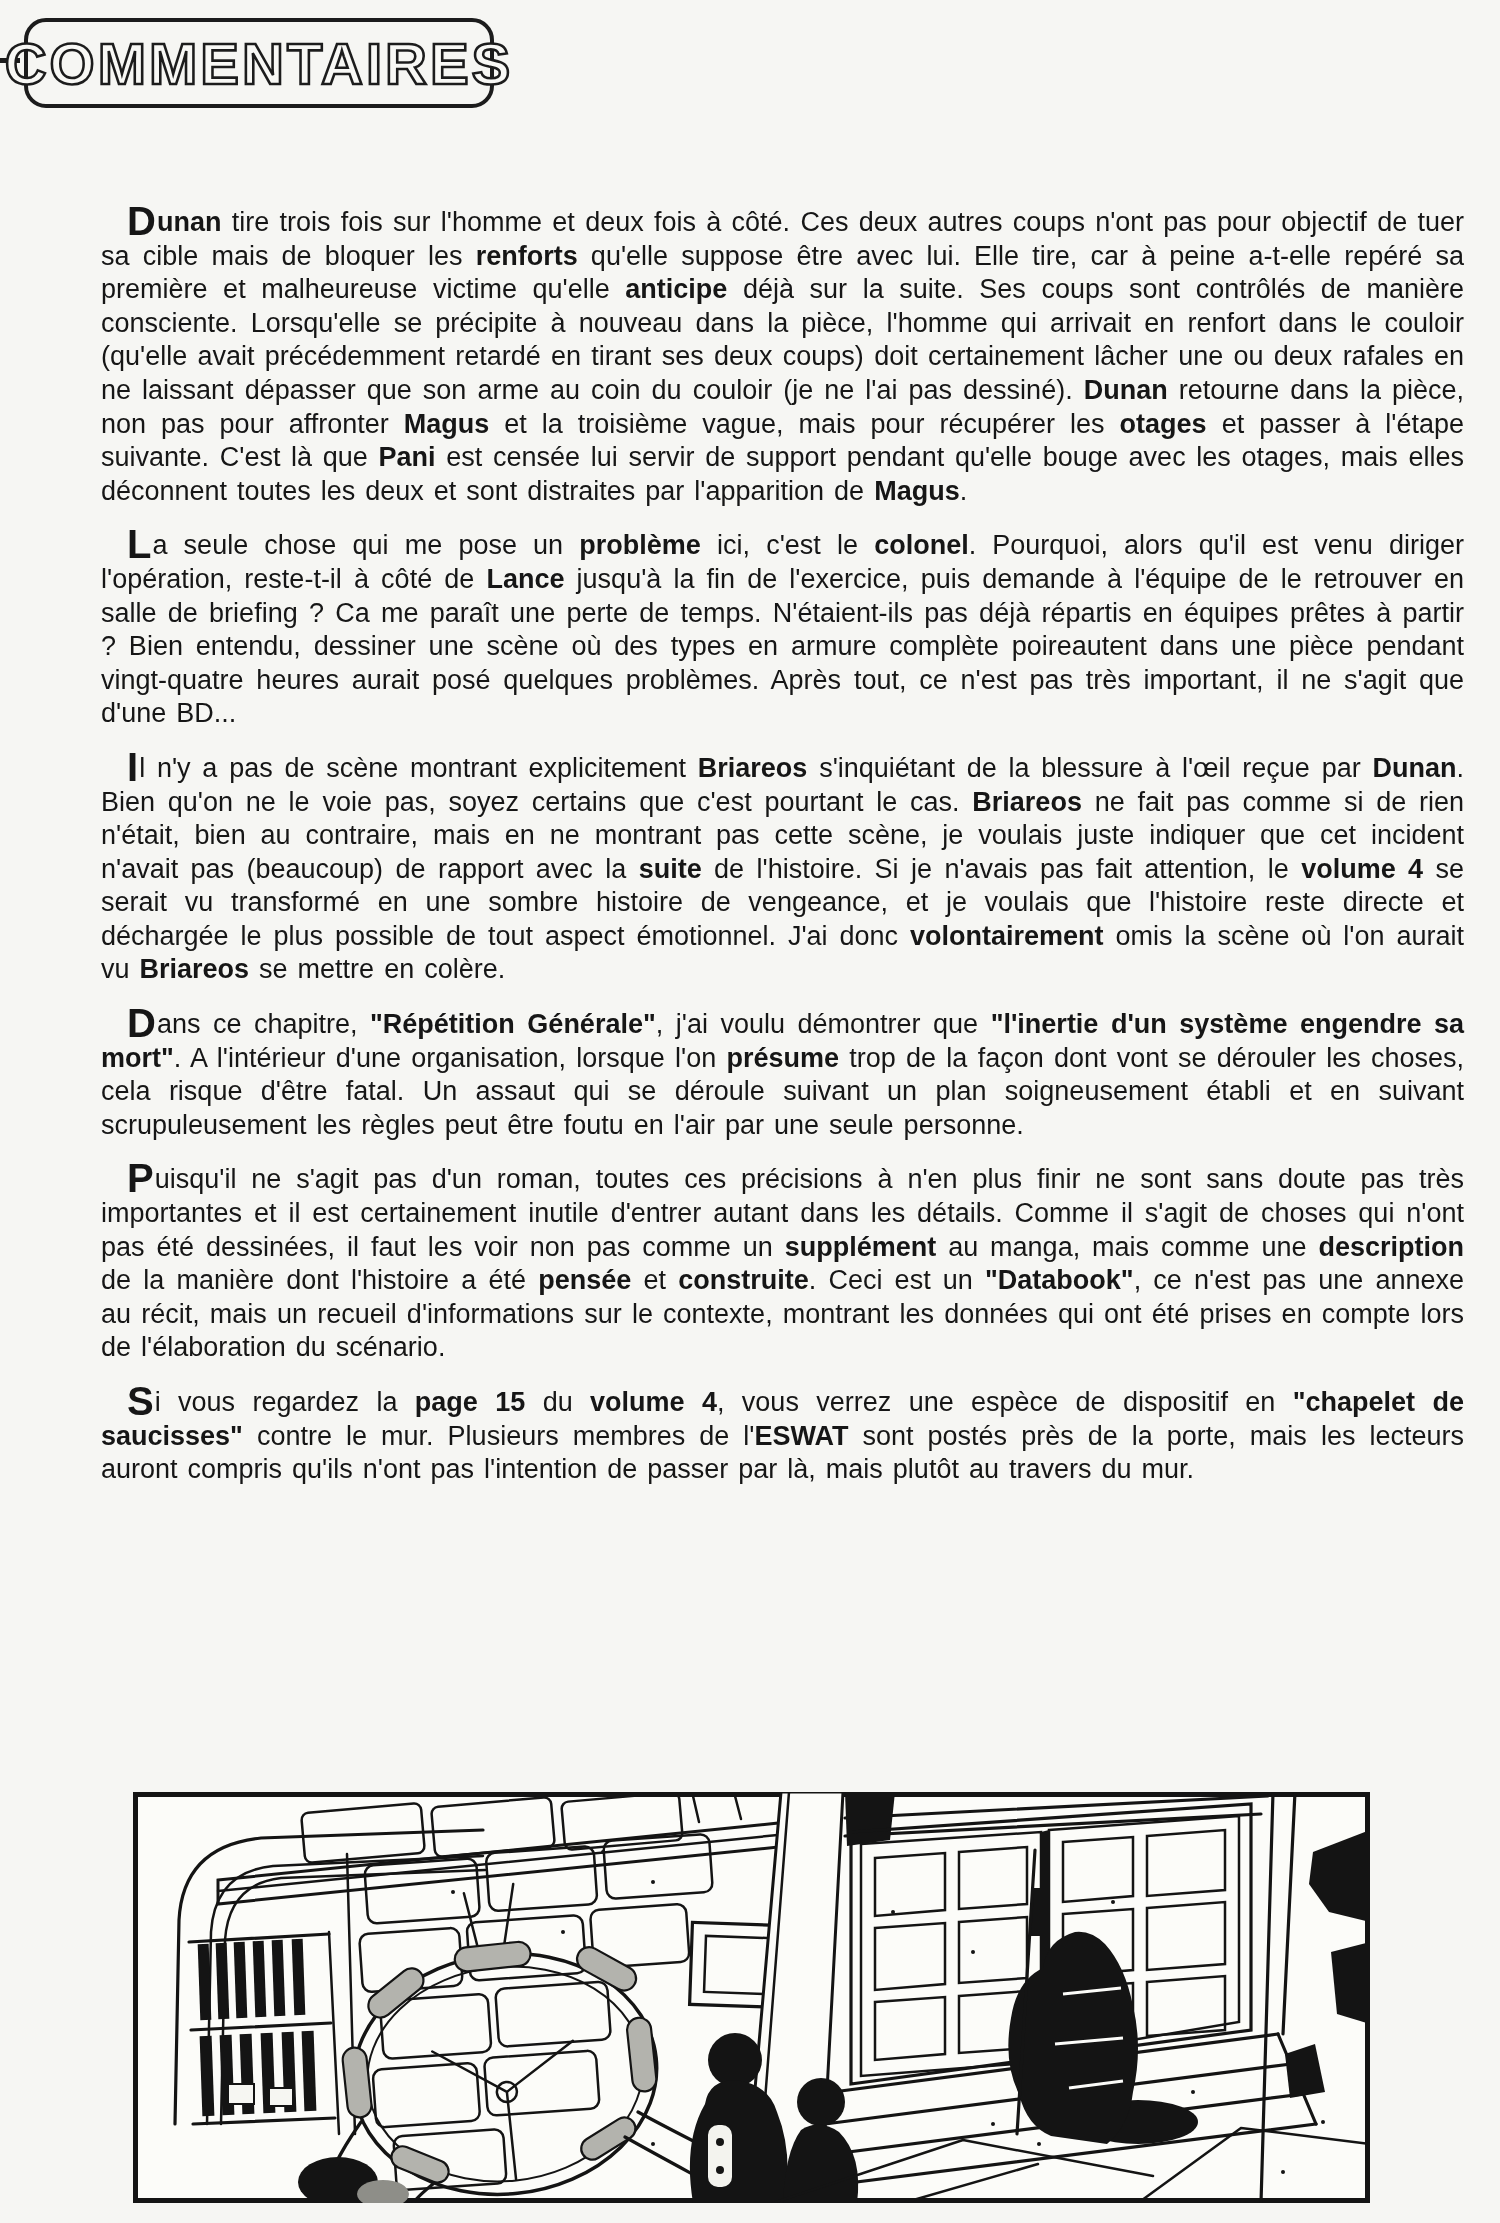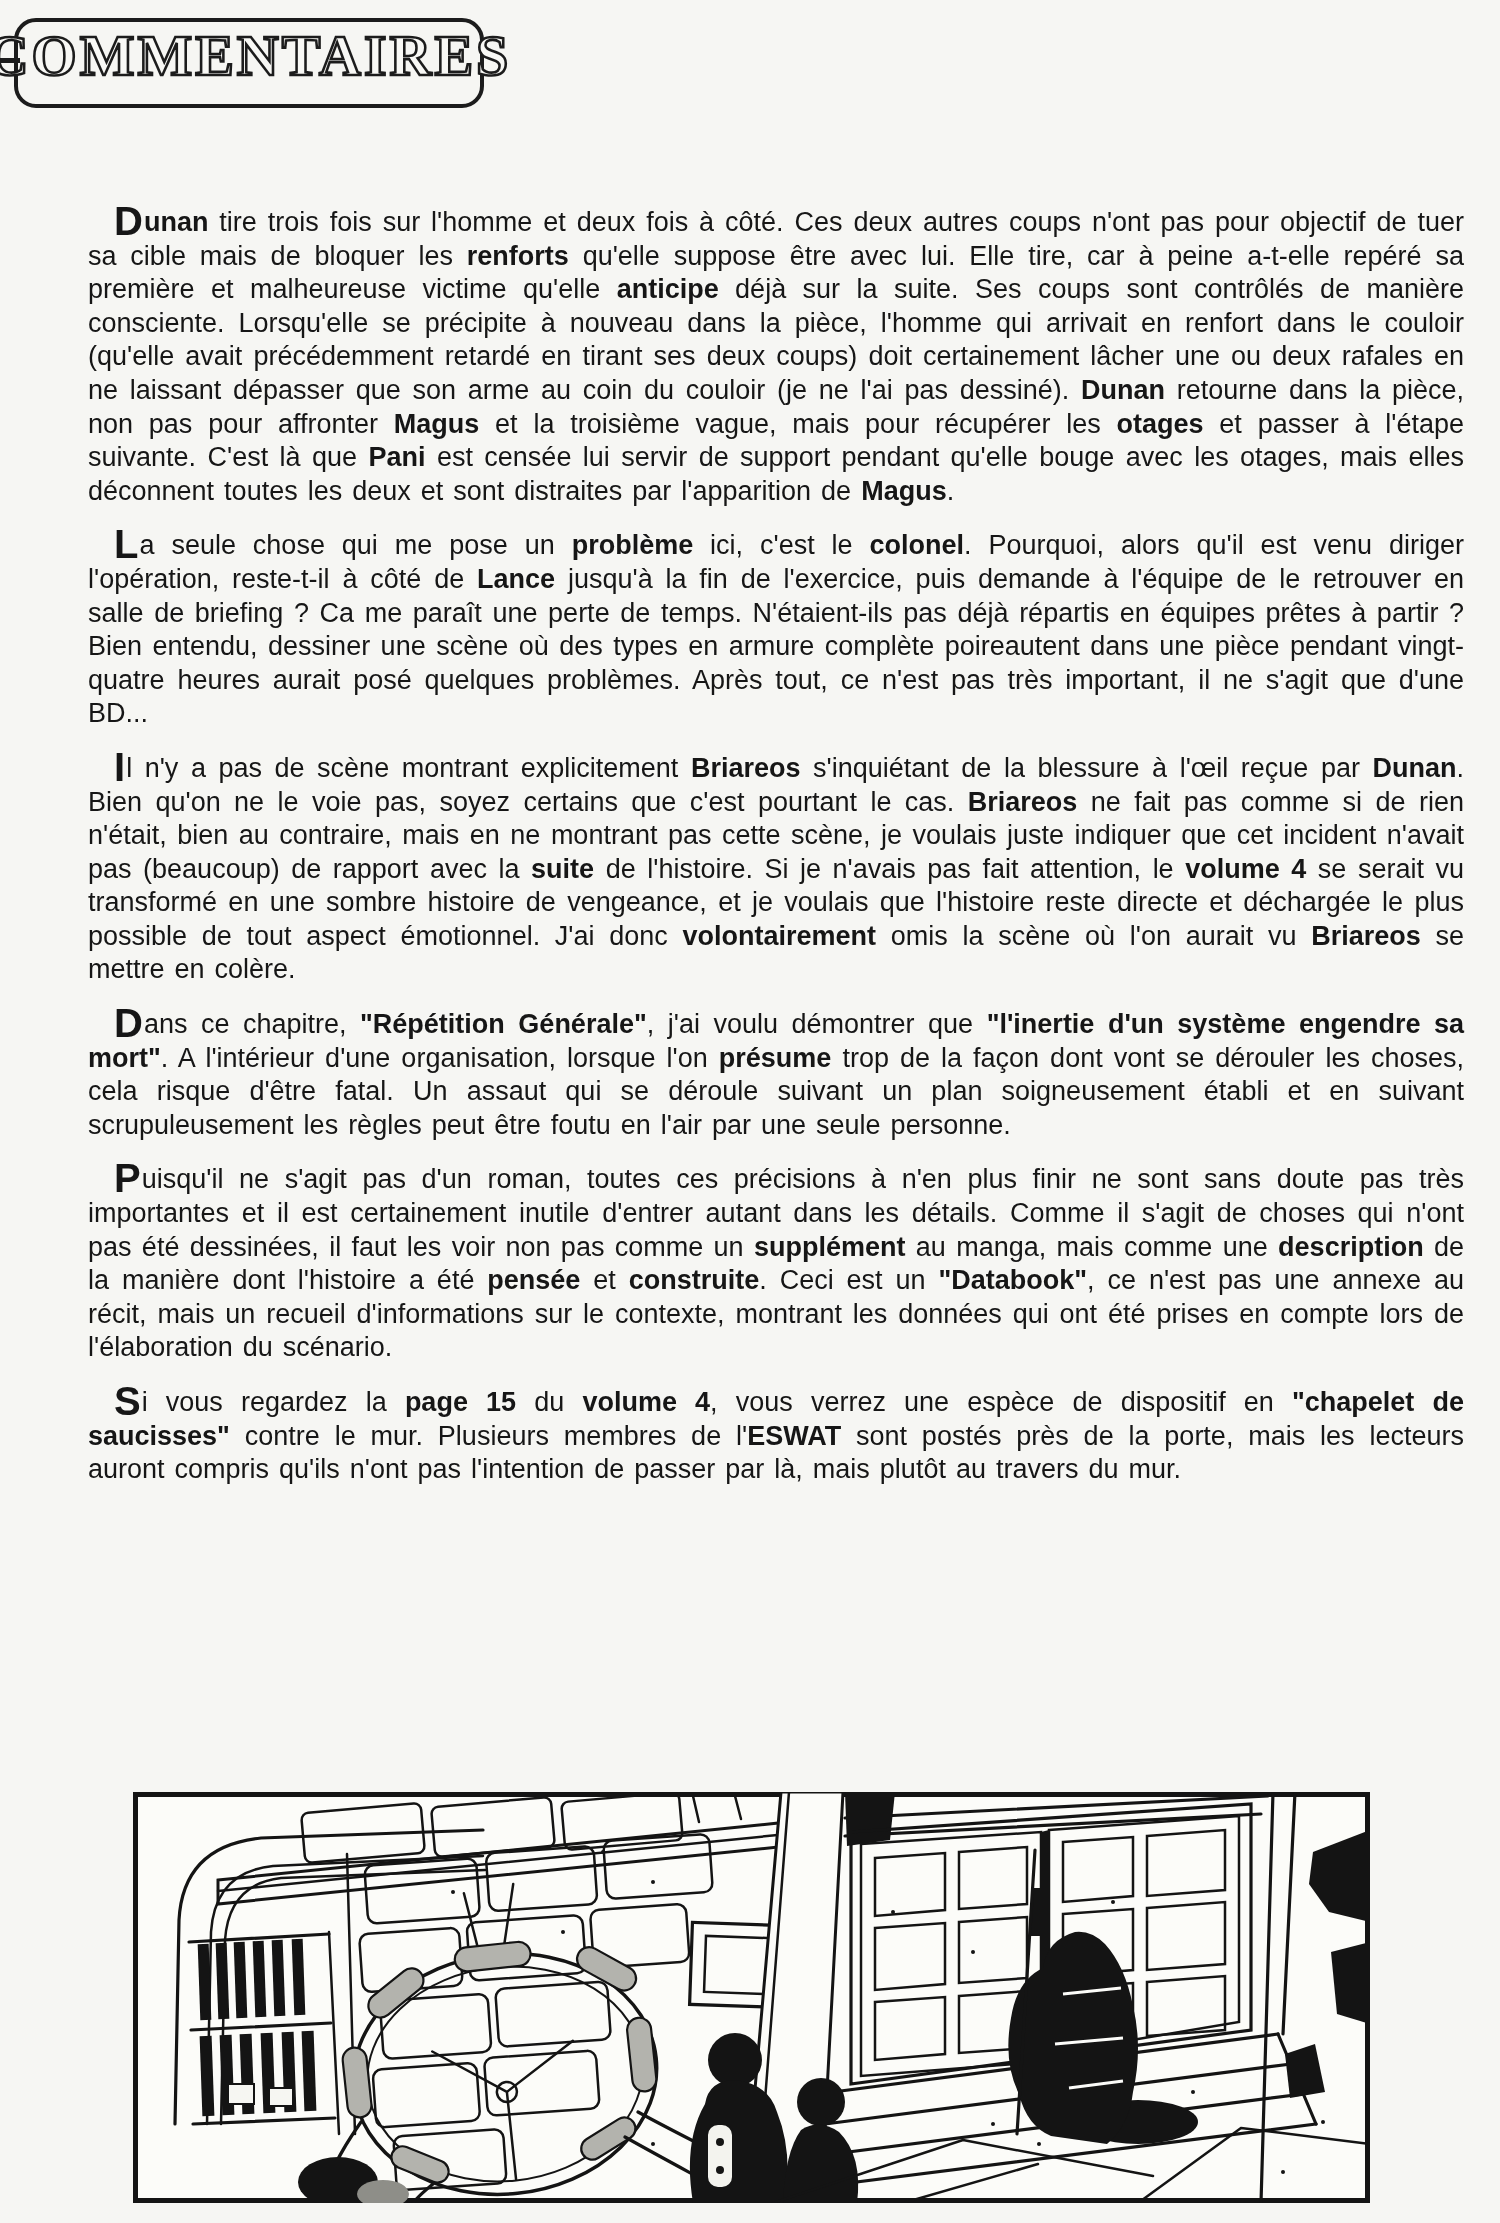--- a/index.html
+++ b/index.html
@@ -1,29 +1,29 @@
 <!DOCTYPE html>
 <html lang="fr"><head>
 <meta charset="utf-8">
 <style>
   html,body{margin:0;padding:0;}
   body{width:1500px;height:2223px;background:#e9e9e6;font-family:"Liberation Sans",sans-serif;}
   .page{position:relative;width:1500px;height:2223px;background:#f6f6f3;overflow:hidden;}
 
   
   .header-line{position:absolute;left:0;top:58px;width:20px;height:5px;background:#1c1c1c;}
-  .header-box{position:absolute;left:14px;top:18px;width:462px;height:82px;
-    border:4px solid #1c1c1c;border-radius:22px;display:flex;align-items:flex-start;justify-content:center;font-family:Liberation Serif, serif;}
+  .header-box{position:absolute;left:24px;top:18px;width:462px;height:82px;
+    border:4px solid #1c1c1c;border-radius:22px;display:flex;align-items:center;justify-content:center;}
   .header-title{font-weight:700;font-size:58px;letter-spacing:3px;color:#f8f8f5;
     -webkit-text-stroke:2.6px #1c1c1c;white-space:nowrap;}
 
   
   .article{position:absolute;left:84px;top:206px;width:1380px;
     font-size:27px;line-height:33.6px;text-align:justify;color:#161616;word-spacing:2.5px;}
-  .para{margin:0 0 21px 4px;text-indent:26px;}
+  .para{margin:0 0 21px 17px;text-indent:26px;}
   .lead{font-weight:700;font-size:40px;line-height:0;vertical-align:-4px;letter-spacing:1px;}
   .b{font-weight:700;}
 
   
   .panel{position:absolute;left:133px;top:1792px;width:1237px;height:411px;}
   .panel svg{display:block;width:100%;height:100%;}
   .ln{fill:none;stroke:#141414;stroke-width:2.5;stroke-linecap:round;}
   .ln3{fill:none;stroke:#141414;stroke-width:3.2;stroke-linecap:round;}
   .blk{fill:#141414;stroke:none;}
   .pod{fill:#b3b3ad;stroke:#141414;stroke-width:2.2;}

